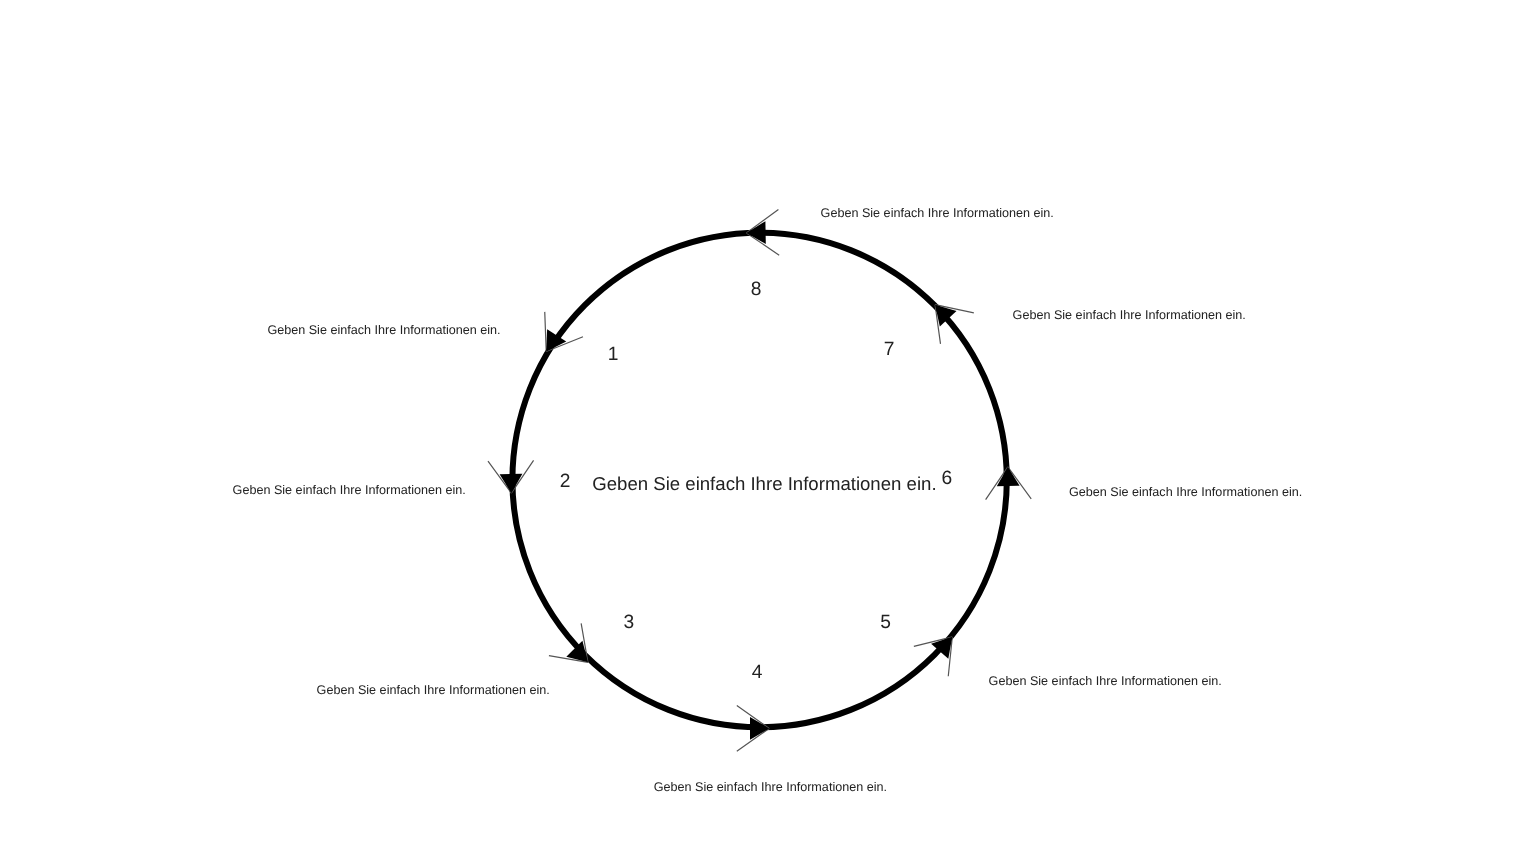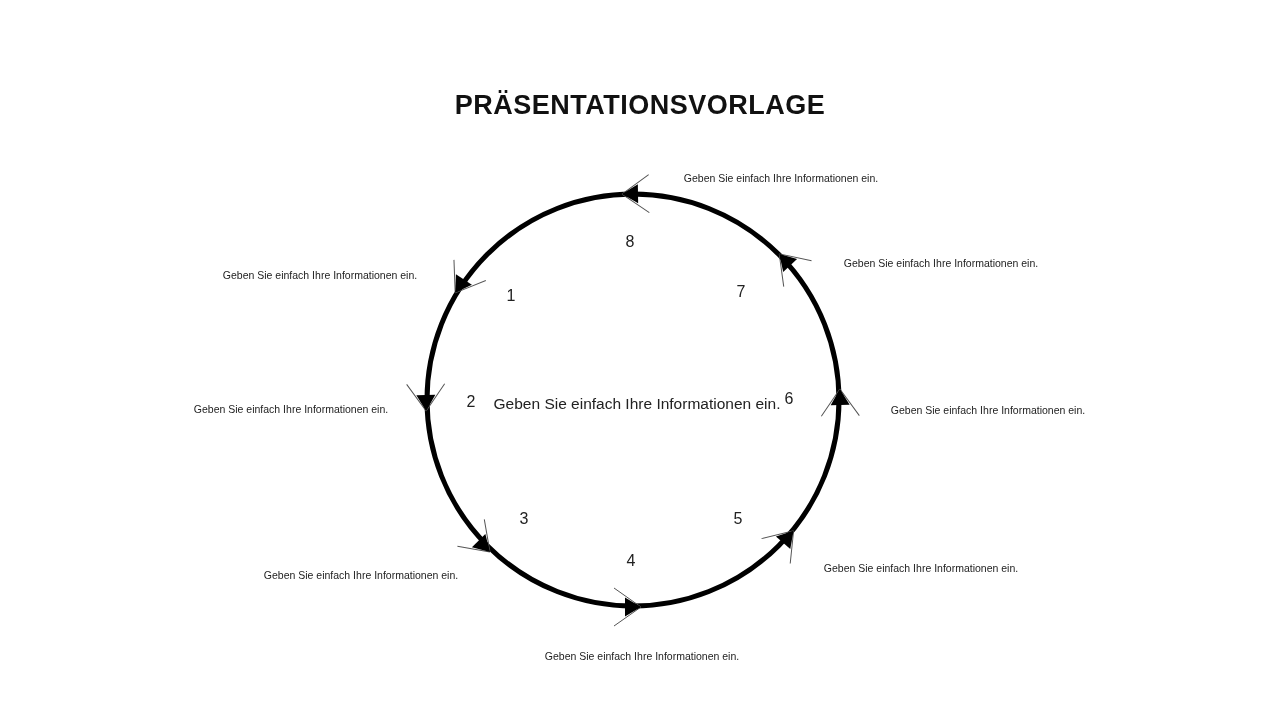--- a/index.html
+++ b/index.html
@@ -52,21 +52,20 @@
     font-size: 15.5px;
     color: #222222;
     white-space: nowrap;
   }
 </style>
 </head>
 <body>
 
 <div class="stage">
 
-  <h1 class="slide-title">PRÄSENTATIONSVORLAGE</h1>
 
   <svg class="diagram-svg" width="1280" height="720" viewBox="0 0 1280 720">
 
     <circle cx="633" cy="400" r="206" fill="none" stroke="#000000" stroke-width="5"></circle>
 
     <defs>
       <g id="ccw-arrow">
         <path d="M 7 0 L -20 -19 M 7 0 L -20 19" stroke="#555555" stroke-width="1" fill="none"></path>
         <path d="M 7 0 L -9 -9.5 L -9 9.5 Z" fill="#000000"></path>
       </g>

